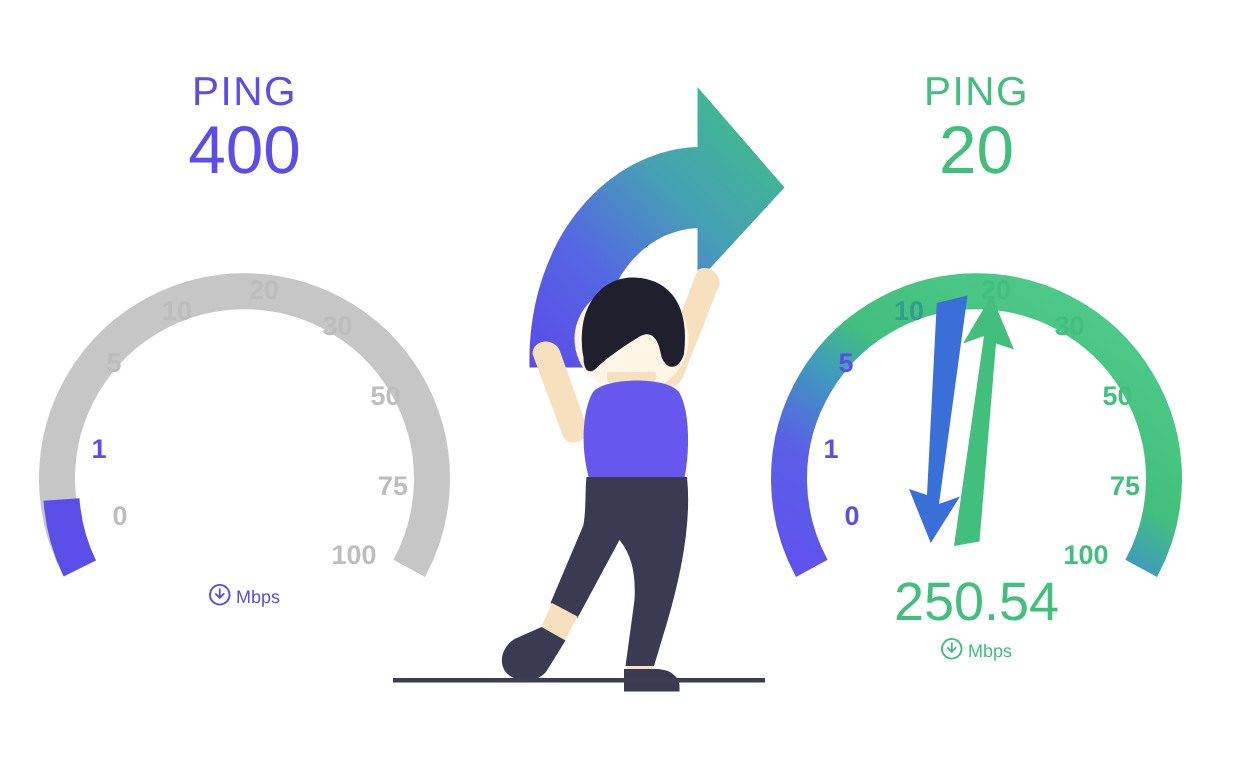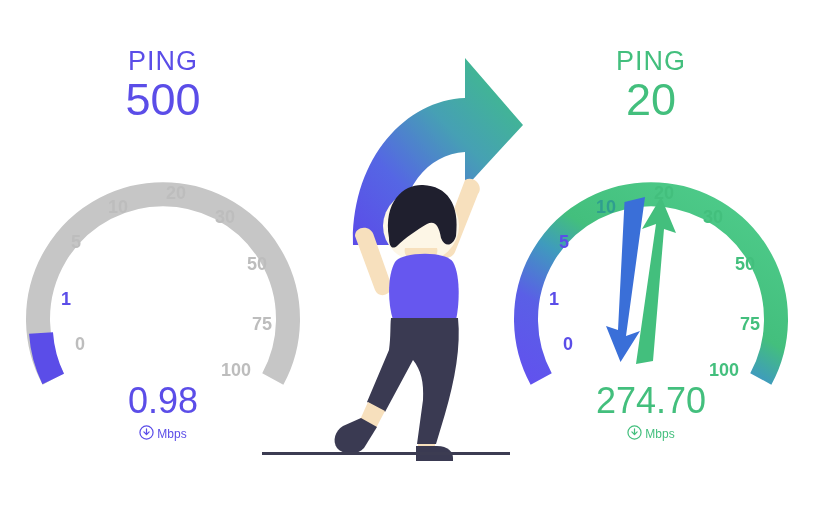--- a/index.html
+++ b/index.html
@@ -107,21 +107,21 @@
 </style>
 </head>
 <body>
 
 <div id="stage">
 
   <div class="gauge-panel left">
 
     <div class="ping-block">
       <span class="ping-label c-purple">PING</span>
-      <span class="ping-value c-purple">500</span>
+      <span class="ping-value c-purple">400</span>
     </div>
 
     <svg class="gauge-svg" viewBox="0 0 310 260">
 
       <path d="M 45.2 228.9 A 125 125 0 1 1 264.8 228.9" fill="none" stroke="#c6c6c6" stroke-width="24" stroke-linecap="butt"></path>
 
       <path d="M 45.2 228.9 A 125 125 0 0 1 33.0 183.0" fill="none" stroke="#5b4de8" stroke-width="24" stroke-linecap="butt"></path>
 
       <g font-family="Liberation Sans, sans-serif" font-size="18" font-weight="bold" fill="#bdbdbd" text-anchor="middle">
         <text x="72" y="200">0</text>
@@ -130,21 +130,20 @@
         <text x="110" y="63">10</text>
         <text x="168" y="49">20</text>
         <text x="217" y="73">30</text>
         <text x="249" y="120">50</text>
         <text x="254" y="180">75</text>
         <text x="228" y="226">100</text>
       </g>
     </svg>
 
     <div class="readout">
-      <span class="readout-value c-purple">0.98</span>
       <span class="readout-unit c-purple">
         <svg class="dl-icon" width="15" height="15" viewBox="0 0 16 16">
           <circle cx="8" cy="8" r="7" fill="none" stroke="#5b4de8" stroke-width="1.3"></circle>
           <path d="M8 4 V10 M5.2 7.4 L8 10.3 L10.8 7.4" fill="none" stroke="#5b4de8" stroke-width="1.3" stroke-linecap="round" stroke-linejoin="round"></path>
         </svg><span>Mbps</span>
       </span>
     </div>
   </div>
 
   <div class="gauge-panel right">
@@ -184,21 +183,21 @@
         <text x="110" y="63" fill="#2f9e8f">10</text>
         <text x="168" y="49" fill="#43bf7d">20</text>
         <text x="217" y="73" fill="#43bf7d">30</text>
         <text x="249" y="120" fill="#43bf7d">50</text>
         <text x="254" y="180" fill="#43bf7d">75</text>
         <text x="228" y="226" fill="#43bf7d">100</text>
       </g>
     </svg>
 
     <div class="readout">
-      <span class="readout-value c-green">274.70</span>
+      <span class="readout-value c-green">250.54</span>
       <span class="readout-unit c-green">
         <svg class="dl-icon" width="15" height="15" viewBox="0 0 16 16">
           <circle cx="8" cy="8" r="7" fill="none" stroke="#43bf7d" stroke-width="1.3"></circle>
           <path d="M8 4 V10 M5.2 7.4 L8 10.3 L10.8 7.4" fill="none" stroke="#43bf7d" stroke-width="1.3" stroke-linecap="round" stroke-linejoin="round"></path>
         </svg><span>Mbps</span>
       </span>
     </div>
   </div>
 
   <svg id="illustration" viewBox="0 0 300 440">

